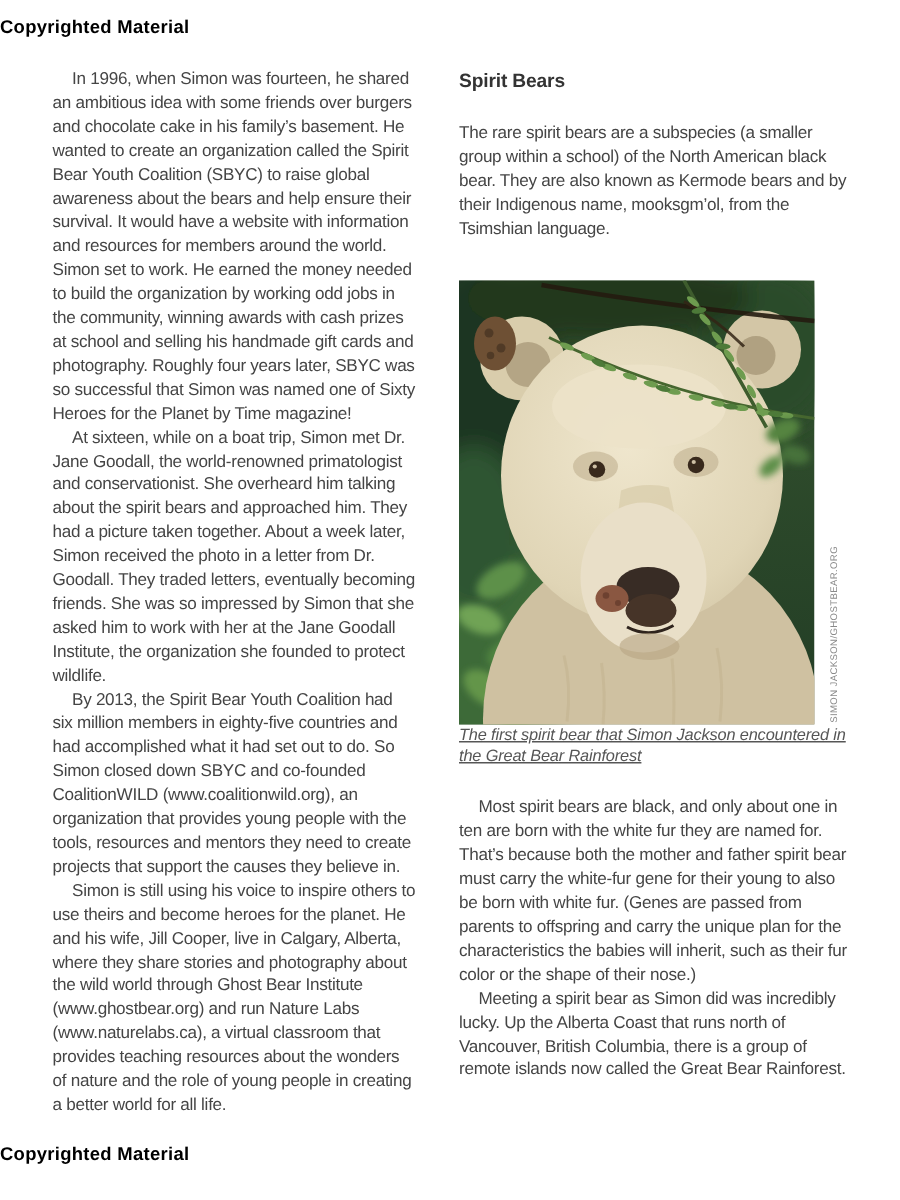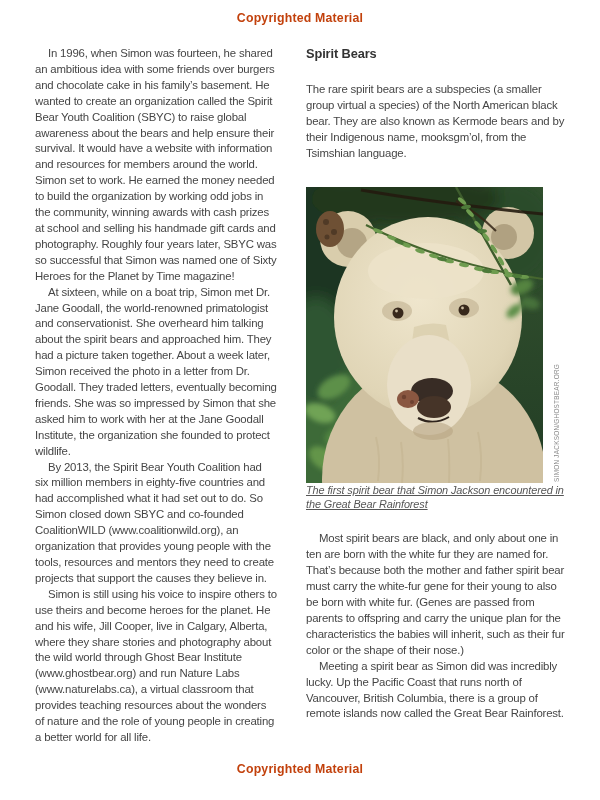--- a/index.html
+++ b/index.html
@@ -1,22 +1,22 @@
 <!DOCTYPE html>
 <html><head>
 <meta charset="utf-8">
 <style>
   html,body{margin:0;padding:0;background:#ffffff;}
   .sheet{
     position:relative;width:600px;height:800px;background:#ffffff;
     font-family:"Liberation Sans",sans-serif;color:#454545;overflow:hidden;
   }
   .copyright{
-    position:absolute;left:0;right:0;text-align:center;
-    color:#c2410c;font-size:12.3px;font-weight:bold;letter-spacing:.2px;
+    position:absolute;left:0;right:0;
+    color:#000000;font-size:12.3px;font-weight:bold;letter-spacing:.2px;
   }
   .copyright.top{top:11px;}
   .copyright.bottom{top:762px;}
   .columns{
     position:absolute;left:35px;top:46px;width:536px;
     display:flex;gap:9px;
   }
   .col{font-size:11.4px;line-height:15.9px;letter-spacing:-0.18px;}
   .col.left{width:262px;}
   .col.right{width:265px;margin-left:19px;}
@@ -51,21 +51,21 @@
 
     <div class="col left">
       <p><span>In 1996, when Simon was fourteen, he shared an ambitious idea with some friends over burgers and chocolate cake in his family’s basement. He wanted to create an organization called the Spirit Bear Youth Coalition (SBYC) to raise global awareness about the bears and help ensure their survival. It would have a website with information and resources for members around the world. Simon set to work. He earned the money needed to build the organization by working odd jobs in the community, winning awards with cash prizes at school and selling his handmade gift cards and photography. Roughly four years later, SBYC was so successful that Simon was named one of Sixty Heroes for the Planet by </span><span class="em">Time</span><span> magazine!</span></p>
       <p>At sixteen, while on a boat trip, Simon met Dr. Jane Goodall, the world-renowned primatologist and conservationist. She overheard him talking about the spirit bears and approached him. They had a picture taken together. About a week later, Simon received the photo in a letter from Dr. Goodall. They traded letters, eventually becoming friends. She was so impressed by Simon that she asked him to work with her at the Jane Goodall Institute, the organization she founded to protect wildlife.</p>
       <p>By 2013, the Spirit Bear Youth Coalition had six million members in eighty-five countries and had accomplished what it had set out to do. So Simon closed down SBYC and co-founded CoalitionWILD (www.coalitionwild.org), an organization that provides young people with the tools, resources and mentors they need to create projects that support the causes they believe in.</p>
       <p>Simon is still using his voice to inspire others to use theirs and become heroes for the planet. He and his wife, Jill Cooper, live in Calgary, Alberta, where they share stories and photography about the wild world through Ghost Bear Institute (www.ghostbear.org) and run Nature Labs (www.naturelabs.ca), a virtual classroom that provides teaching resources about the wonders of nature and the role of young people in creating a better world for all life.</p>
     </div>
 
     <div class="col right">
       <h2 class="section-heading">Spirit Bears</h2>
-      <p class="noindent"><span>The rare spirit bears are a subspecies (a smaller group virtual a species) of the North American black bear. They are also known as Kermode bears and by their Indigenous name, </span><span class="em">mooksgm’ol</span><span>, from the Tsimshian language.</span></p>
+      <p class="noindent"><span>The rare spirit bears are a subspecies (a smaller group within a school) of the North American black bear. They are also known as Kermode bears and by their Indigenous name, </span><span class="em">mooksgm’ol</span><span>, from the Tsimshian language.</span></p>
 
       <div class="photo-block">
         <svg width="237" height="296" viewBox="0 0 237 296" xmlns="http://www.w3.org/2000/svg">
           <defs>
             <linearGradient id="bgGrad" x1="0" y1="0" x2="0" y2="1">
               <stop offset="0" stop-color="#35532f"></stop>
               <stop offset="1" stop-color="#223d25"></stop>
             </linearGradient>
             <radialGradient id="furGrad" cx="0.45" cy="0.4" r="0.75">
               <stop offset="0" stop-color="#efe6cd"></stop>
@@ -164,20 +164,20 @@
             <ellipse cx="224" cy="116" rx="10" ry="6" fill="#47723a" transform="rotate(15 224 116)"></ellipse>
             <ellipse cx="208" cy="124" rx="9" ry="5" fill="#5d8f48" transform="rotate(-40 208 124)"></ellipse>
           </g>
         </svg>
         <div class="photo-credit">SIMON JACKSON/GHOSTBEAR.ORG</div>
       </div>
 
       <p class="photo-caption noindent">The first spirit bear that Simon Jackson encountered in the Great Bear Rainforest</p>
 
       <p class="rc-para2">Most spirit bears are black, and only about one in ten are born with the white fur they are named for. That’s because both the mother and father spirit bear must carry the white-fur gene for their young to also be born with white fur. (Genes are passed from parents to offspring and carry the unique plan for the characteristics the babies will inherit, such as their fur color or the shape of their nose.)</p>
-      <p>Meeting a spirit bear as Simon did was incredibly lucky. Up the Pacific Coast that runs north of Vancouver, British Columbia, there is a group of remote islands now called the Great Bear Rainforest.</p>
+      <p>Meeting a spirit bear as Simon did was incredibly lucky. Up the Alberta Coast that runs north of Vancouver, British Columbia, there is a group of remote islands now called the Great Bear Rainforest.</p>
     </div>
 
   </div>
 
   <div class="copyright bottom">Copyrighted Material</div>
 
 </div>
 
 </body></html>

